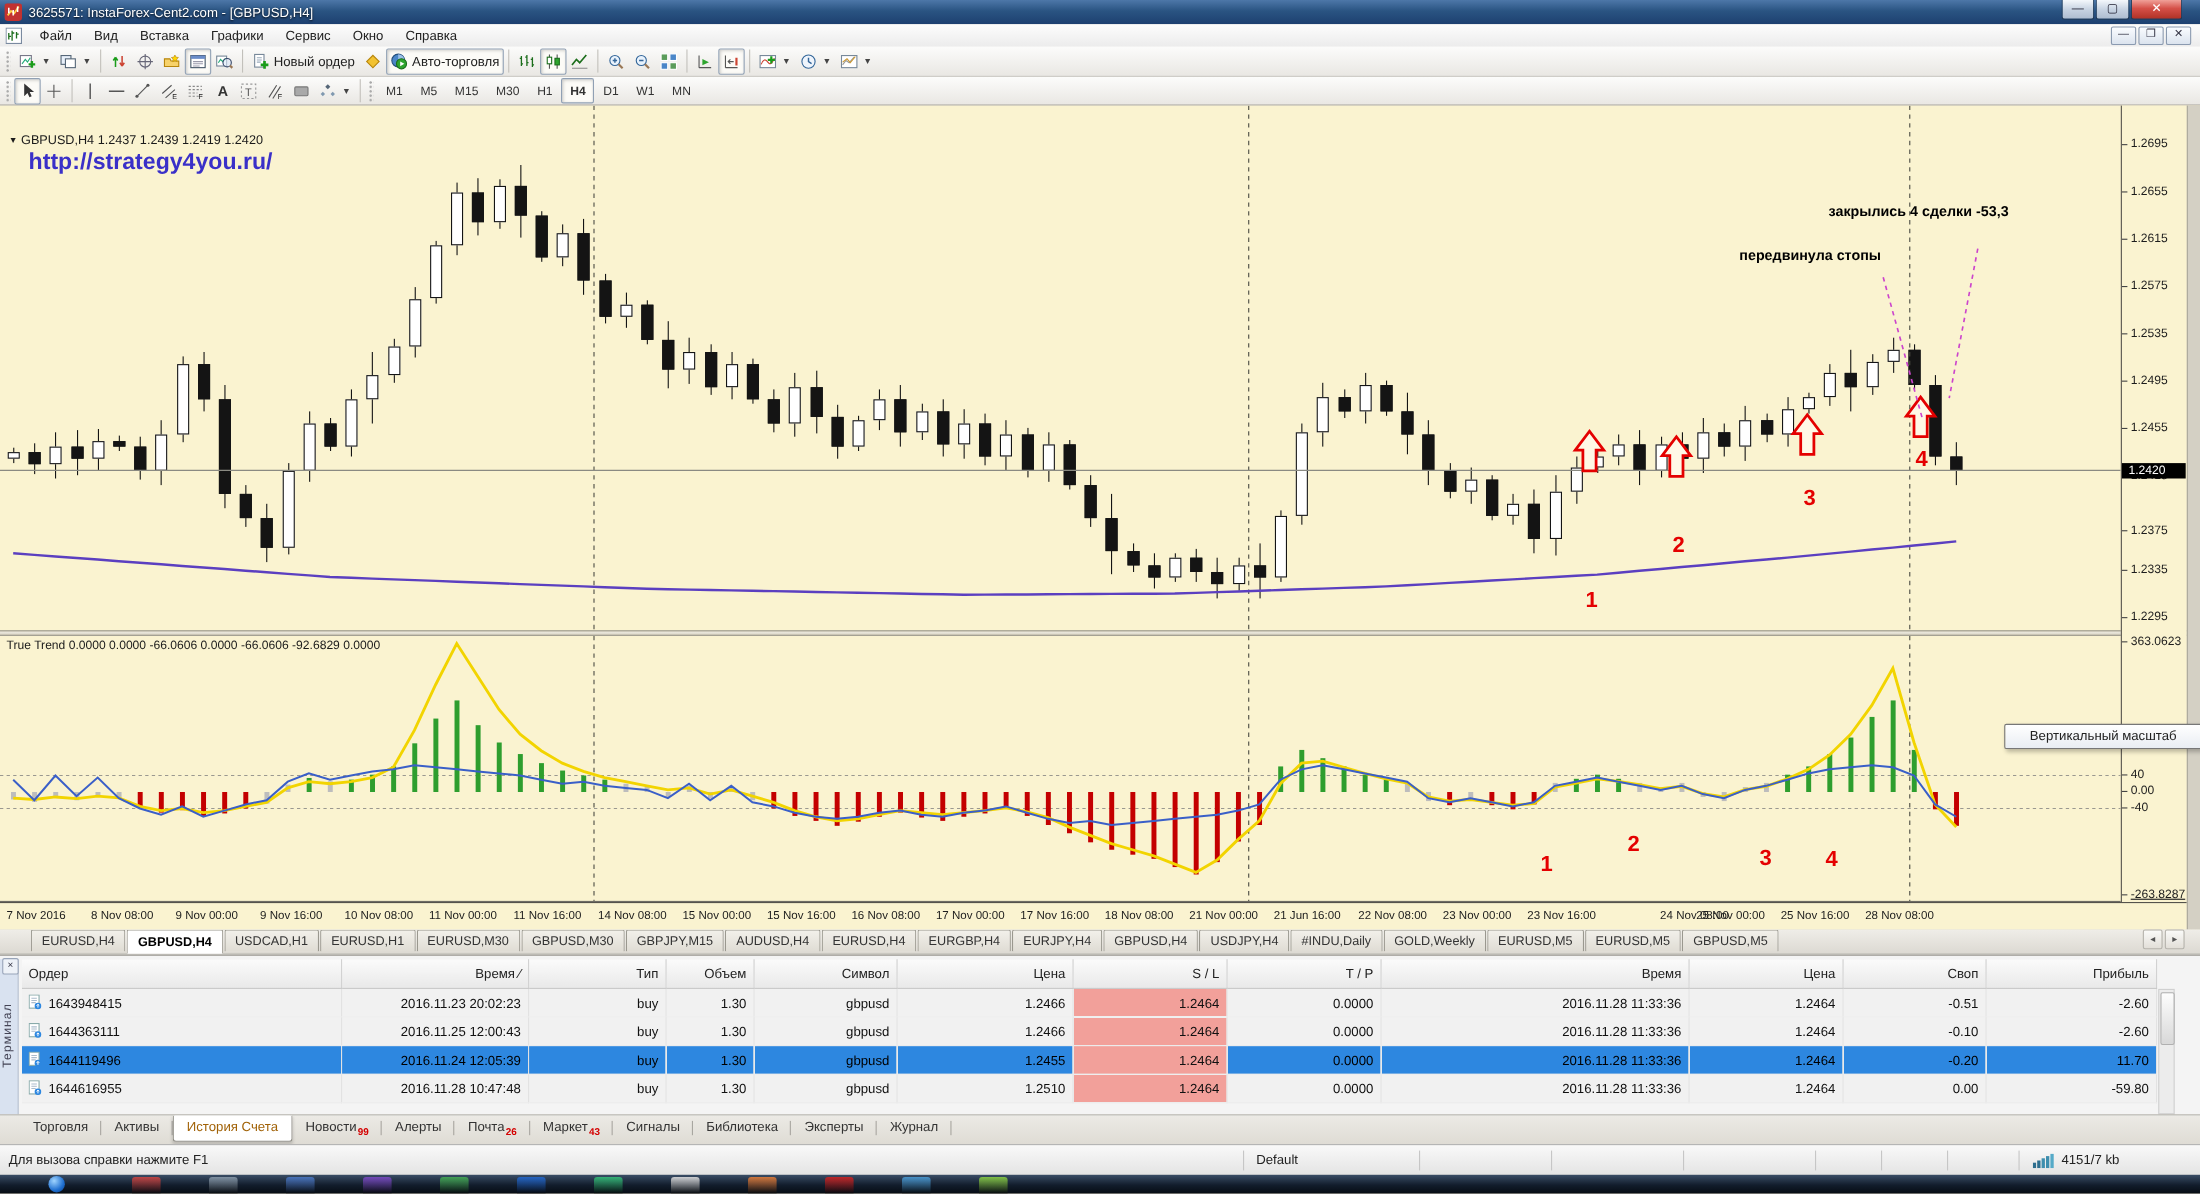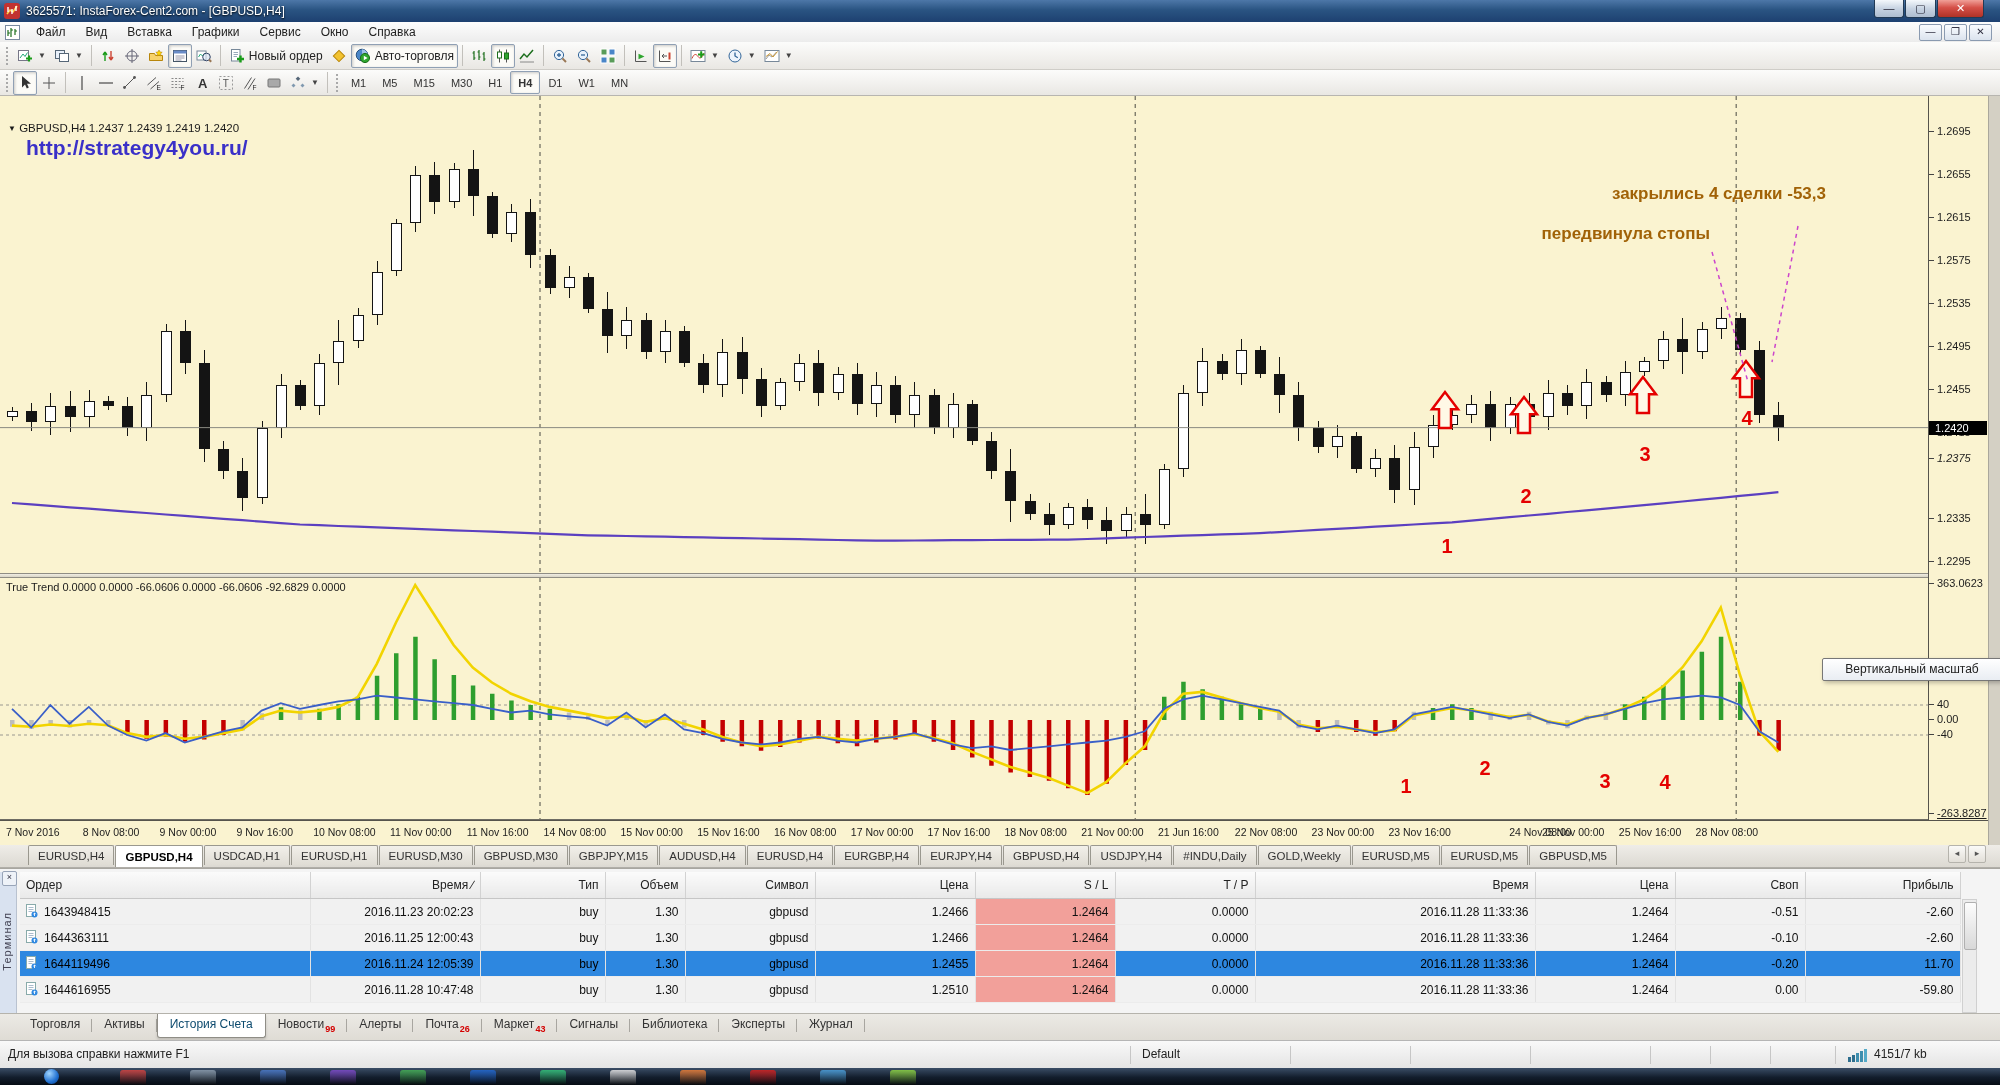--- a/index.html
+++ b/index.html
@@ -42,21 +42,21 @@
   #indpane{left:0;top:482px;width:1928px;height:242px;overflow:hidden;border-bottom:1px solid #6e6c64;box-sizing:border-box;}
   #timeaxis{left:0;top:724px;width:1988px;height:25px;background:#faf3d0;font-size:10.5px;color:#1c1c1c;}
   #paxis{left:1928px;top:0;width:60px;height:724px;background:#faf3d0;border-left:1px solid #55534c;box-sizing:border-box;font-size:11px;color:#1c1c1c;}
   #scrollstrip{left:1988px;top:0;width:12px;height:749px;background:#d4d0c4;border-left:1px solid #aaa79c;box-sizing:border-box;}
   .axlab{position:absolute;left:0;padding-left:8px;white-space:nowrap;}
   .axlab::before{content:"";position:absolute;left:0;top:50%;width:5px;height:1px;background:#444;}
   .timelab{position:absolute;top:5px;white-space:nowrap;}
   .wick{position:absolute;width:1px;background:#141414;}
   .cbody{position:absolute;border:1px solid #141414;box-sizing:border-box;}
   .tnum{position:absolute;color:#e40000;font-size:20px;font-weight:bold;transform:translate(-50%,-50%);}
-  .redtxt{position:absolute;color:#a16207;font-size:17px;font-weight:600;white-space:nowrap;}
+  .redtxt{position:absolute;color:#000000;font-size:13px;font-weight:600;white-space:nowrap;}
   #quoteline{position:absolute;left:8px;top:26px;font-size:11.5px;color:#1a1a1a;}
   #urlmark{position:absolute;left:26px;top:40px;font-size:21px;font-weight:bold;color:#3a30c8;}
   #indheader{position:absolute;left:6px;top:3px;font-size:11px;color:#1a1a1a;}
   #tooltip{position:absolute;left:1822px;top:562px;width:178px;height:21px;border:1px solid #777;
     background:linear-gradient(#ffffff,#e9edf3);border-radius:2px;box-shadow:2px 2px 4px rgba(0,0,0,.25);
     font-size:12px;color:#222;text-align:center;line-height:20px;z-index:30;}
   #curprice{position:absolute;left:1929px;width:58px;height:14px;background:#000;color:#fff;
     font-size:11px;line-height:14px;padding-left:6px;box-sizing:border-box;z-index:5;}
   
   #chartTabs{left:0;top:845px;width:2000px;height:23px;background:linear-gradient(#efede8,#dcd9d2);
@@ -85,21 +85,21 @@
   #termtable tr.sel td.sl{background:#f2a09a;color:#111;}
   .ordicon{display:inline-block;vertical-align:-2px;margin-right:6px;}
   #termscroll{position:absolute;left:1962px;top:30px;width:15px;height:114px;background:#ececec;border:1px solid #d0d0d0;box-sizing:border-box;}
   #termthumb{position:absolute;left:1px;top:2px;width:11px;height:46px;background:linear-gradient(#fdfdfd,#d8d8d8);border:1px solid #b0b0b0;border-radius:2px;}
   #termdown{position:absolute;left:0;bottom:0;width:13px;height:13px;font-size:8px;text-align:center;line-height:13px;color:#555;}
   #termTabs{position:absolute;left:0;top:144px;width:2000px;height:28px;background:linear-gradient(#eceae5,#dedbd4);
     border-top:1px solid #b5b3ac;display:flex;align-items:flex-start;padding-left:18px;box-sizing:border-box;font-size:12px;}
   .ttab{height:22px;margin-top:0px;padding:3px 12px 0 12px;color:#333;position:relative;box-sizing:border-box;}
   .ttab .bar{position:absolute;right:0;top:5px;height:13px;width:1px;background:#a8a6a0;}
   .ttab.active{background:#fff;border:1px solid #8f8d86;border-top:none;border-radius:0 0 3px 3px;height:24px;
-    box-shadow:0 2px 3px rgba(0,0,0,.15);color:#0c4a6e;}
+    box-shadow:0 2px 3px rgba(0,0,0,.15);color:#a16207;}
   .badge{color:#d40000;font-size:9px;vertical-align:-4px;margin-left:1px;font-weight:bold;}
   
   #statusbar{left:0;top:1040px;width:2000px;height:28px;background:linear-gradient(#f9f9f9,#e4e4e4);
     border-top:1px solid #b5b5b5;font-size:12px;color:#222;box-sizing:border-box;}
   .sdiv{position:absolute;top:5px;height:18px;width:1px;background:#c6c6c6;}
   
   #taskbar{left:0;top:1068px;width:2000px;height:17px;background:linear-gradient(#3a4d66,#121d2c 55%,#060c14);}
   .tbicon{position:absolute;top:2px;width:26px;height:15px;border-radius:3px 3px 0 0;opacity:.9;}
   svg{display:block;}
 </style>
@@ -806,21 +806,21 @@
     </div>
   <div class="abs" id="paxis">
       <div class="axlab" style="top: 28.5311px;">1.2695</div>
       <div class="axlab" style="top: 71.5991px;">1.2655</div>
       <div class="axlab" style="top: 114.667px;">1.2615</div>
       <div class="axlab" style="top: 157.735px;">1.2575</div>
       <div class="axlab" style="top: 200.803px;">1.2535</div>
       <div class="axlab" style="top: 243.871px;">1.2495</div>
       <div class="axlab" style="top: 286.939px;">1.2455</div>
       <div class="axlab" style="top: 330.007px;">1.2415</div>
-      <div class="axlab" style="top: 356px; font-style: italic;">1.2375</div>
+      <div class="axlab" style="top: 380px;">1.2375</div>
       <div class="axlab" style="top: 416.143px;">1.2335</div>
       <div class="axlab" style="top: 459.211px;">1.2295</div>
       <div class="axlab" style="top: 481px;">363.0623</div>
       <div class="axlab" style="top: 602px;">40</div>
       <div class="axlab" style="top: 617px;">0.00</div>
       <div class="axlab" style="top: 632px;">-40</div>
       <div class="axlab" style="top: 711px; text-decoration: underline;">-263.8287</div>
     </div>
   <div class="abs" id="scrollstrip"></div>
   <svg id="overlaysvg" class="abs" style="left:0;top:0;pointer-events:none;z-index:20" width="2000" height="749">

